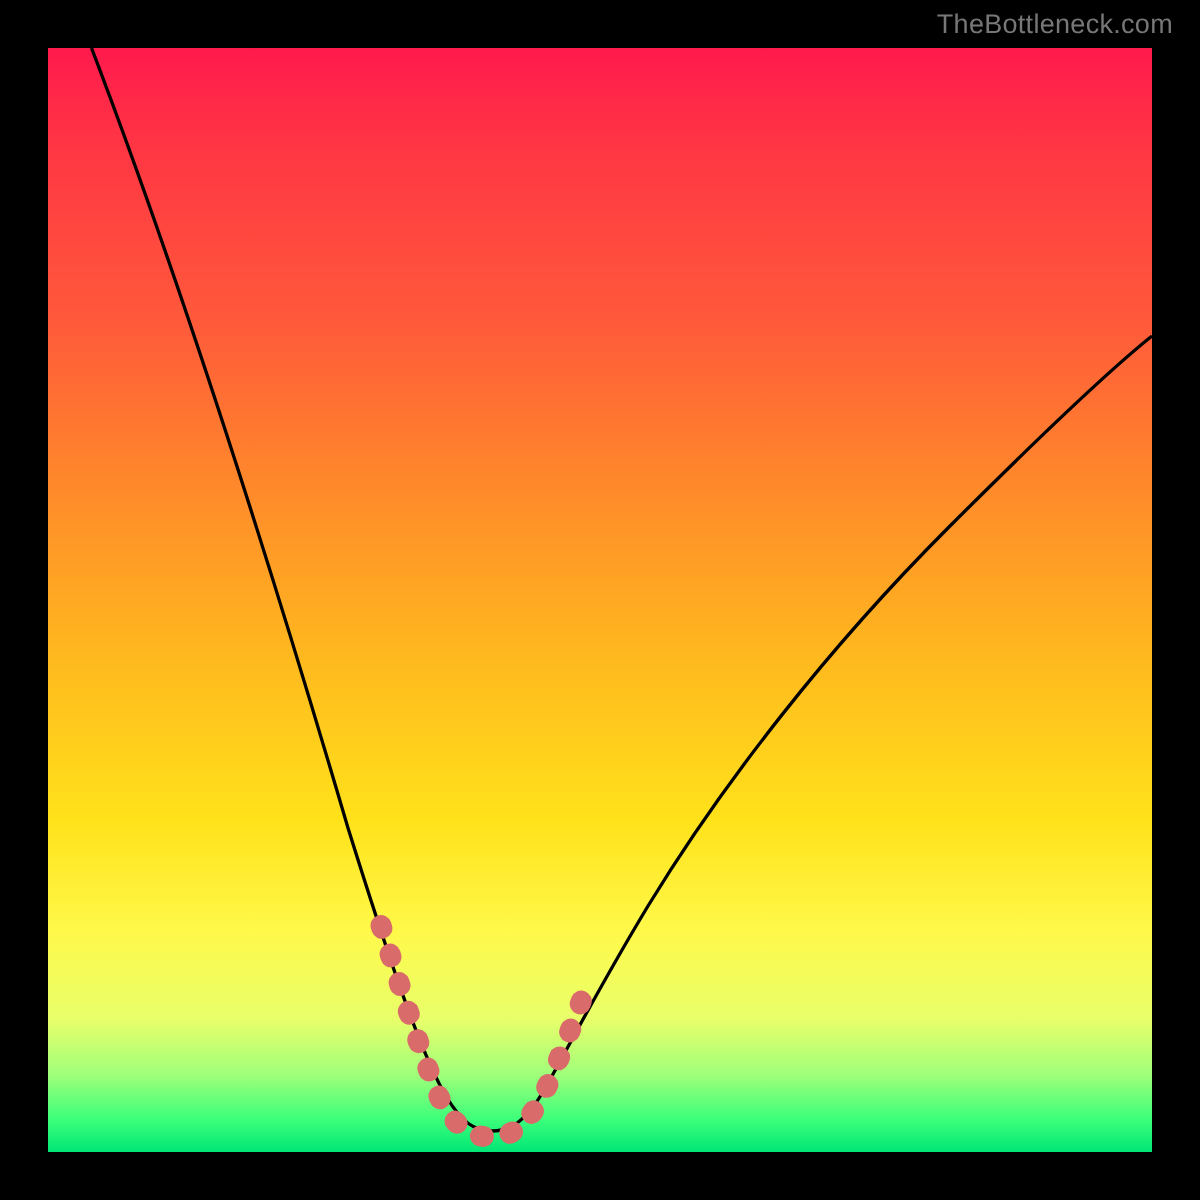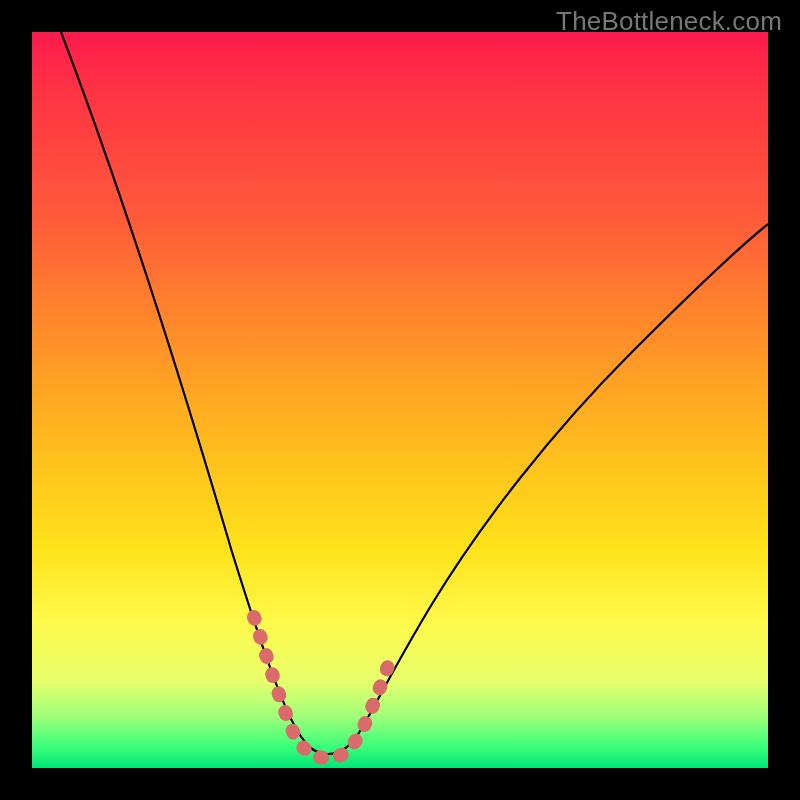--- a/index.html
+++ b/index.html
@@ -36,21 +36,21 @@
       #e8ff6a 88%,
       #9fff7a 93%,
       #3dff7a 97%,
       #00e676 100%);
   }
   .watermark {
     position: absolute;
     top: 6px;
     right: 18px;
     color: #777;
-    font-size: 26px;
+    font-size: 18px;
     letter-spacing: 0.2px;
     font-weight: 400;
   }
   svg.curve {
     position: absolute;
     top: 0;
     left: 0;
   }
 </style>
 </head>

